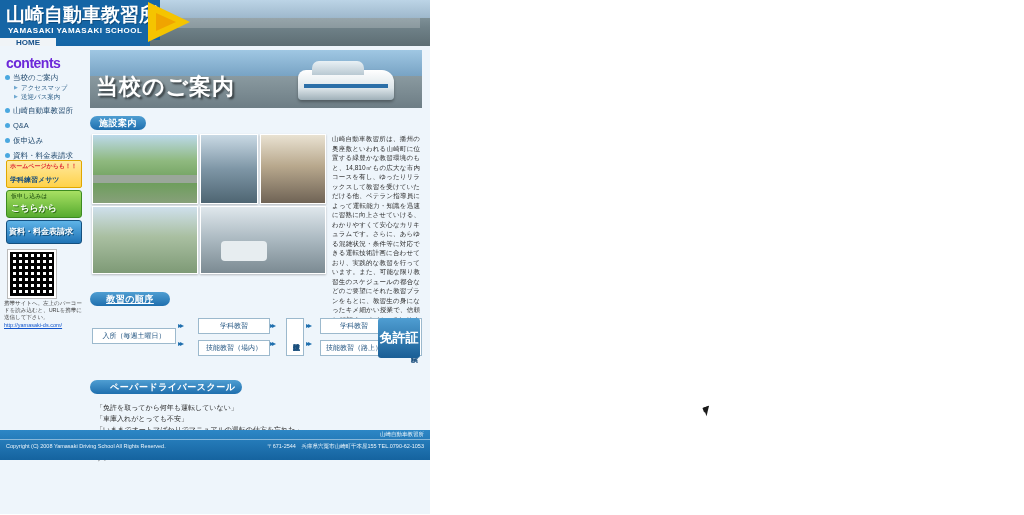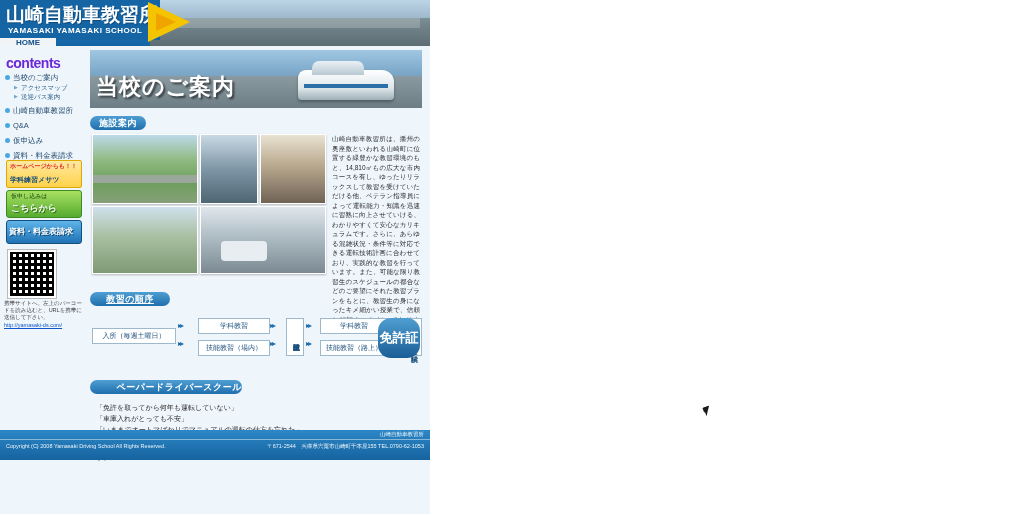--- a/index.html
+++ b/index.html
@@ -299,22 +299,22 @@
     font-size: 9px;
     font-weight: bold;
     line-height: 14px;
     text-align: center;
     letter-spacing: 0.5px;
   }
   .sec-head.wide { width: 80px; text-decoration: underline; }
   .sec-head.widest {
     width: 152px;
     background: linear-gradient(180deg,#4f9ed2 0%, #1f6fae 100%);
-    text-align: right;
-    padding-left: 6px;
+    text-align: left;
+    padding-left: 20px;
     box-sizing: border-box;
   }
   
   #facility {
     position: relative;
     width: 332px;
     height: 150px;
     margin-top: 2px;
   }
   .photo {
@@ -379,21 +379,21 @@
     color: #1f6fae;
     font-size: 8px;
     line-height: 8px;
     letter-spacing: -2px;
   }
   #flow-cert {
     position: absolute;
     left: 288px; top: 6px;
     width: 42px; height: 40px;
     background: linear-gradient(180deg,#4f9ed2 0%, #1a5e95 100%);
-    border-radius: 13px;
+    border-radius: 3px;
     color: #ffffff;
     font-size: 13px;
     font-weight: bold;
     text-align: center;
     line-height: 40px;
     letter-spacing: 0px;
   }
   
   #paper {
     position: relative;

